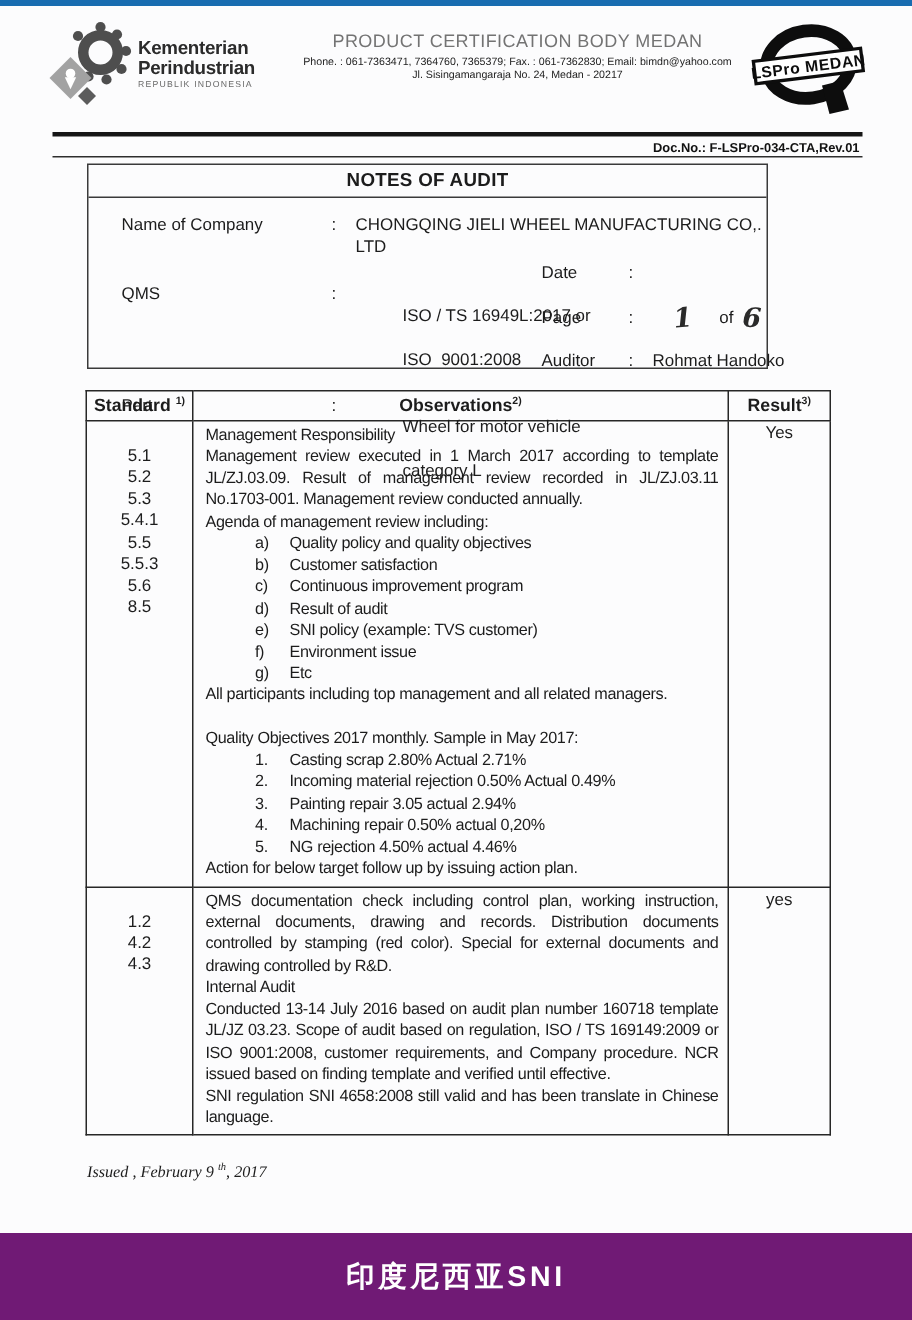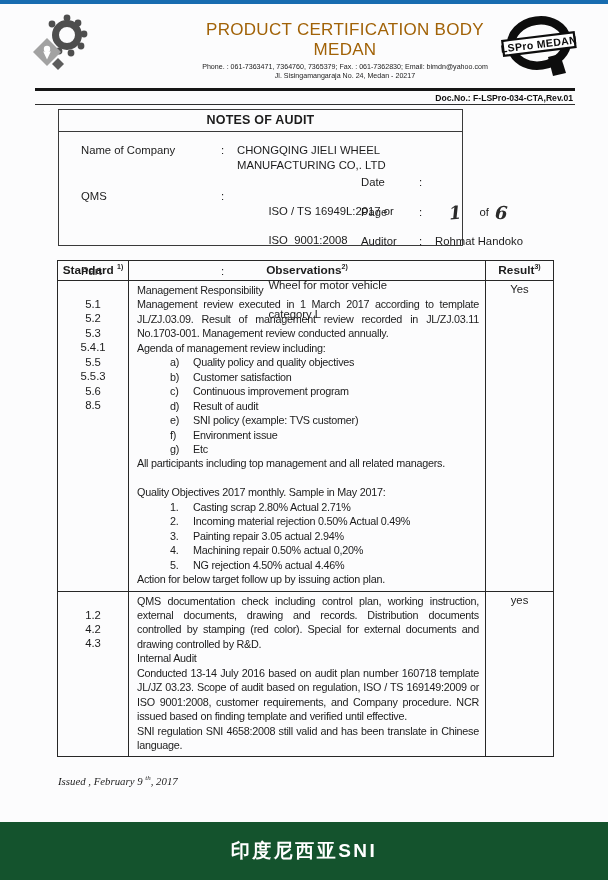--- a/index.html
+++ b/index.html
@@ -16,32 +16,32 @@
   
   .letterhead { display:flex; align-items:flex-start; padding:14px 26px 0 32px; }
   .logo-left { display:flex; align-items:center; width:162px; flex:none; }
   .ministry-text { margin-left:4px; }
   .ministry-line { font-size:12.5px; font-weight:bold; line-height:13px; letter-spacing:-0.2px; color:#2b2b2b; }
   .ministry-sub { font-size:5.8px; letter-spacing:0.8px; color:#6a6a6a; margin-top:2px; }
 
   .header-center { flex:1; text-align:center; padding-top:4px; }
   .inst-line1 { font-size:7.7px; font-weight:bold; letter-spacing:0.1px; }
   .inst-line2 { font-size:8.5px; font-weight:bold; margin-top:2px; letter-spacing:0.1px; }
-  .body-name  { font-size:17px; margin-top:2px; letter-spacing:0.3px; color:#a16207; }
+  .body-name  { font-size:12px; margin-top:2px; letter-spacing:0.3px; color:#737373; }
   .contact-line { font-size:7.1px; margin-top:3px; color:#222; }
   .address-line { font-size:7.1px; margin-top:1px; color:#222; }
 
   .logo-right { width:86px; flex:none; display:flex; justify-content:center; padding-top:1px; }
 
   .rule-thick { margin:5px 33px 0 35px; border-top:3px solid #161616; }
   .doc-no { text-align:right; margin:2px 35px 0 0; font-size:8.6px; font-weight:bold; color:#111; }
   .rule-thin { margin:1px 33px 0 35px; border-top:1.2px solid #2e2e2e; }
 
   
-  .form-box { position:relative; margin:4px 16px 0 58px; width:405px; height:137px; border:1.3px solid #3a3a3a; }
+  .form-box { position:relative; margin:4px 16px 0 58px; width:454px; height:137px; border:1.3px solid #3a3a3a; }
   .form-title { text-align:center; font-weight:bold; font-size:12.5px; padding:3px 0 4px; border-bottom:1.3px solid #3a3a3a; letter-spacing:0.2px; }
   .form-body { position:relative; padding:11px 0 0 22px; font-size:11.3px; height:113px; }
   .field-row { display:grid; grid-template-columns:140px 16px auto; line-height:14.5px; }
   .field-row.company { margin-bottom:17px; }
   .field-row.part { margin-top:2px; }
   .field-val { white-space:pre-wrap; }
   .right-fields { position:absolute; left:302px; top:43px; width:180px; }
   .rfield-row { display:grid; grid-template-columns:58px 16px auto; line-height:14.5px; align-items:center; }
   .rfield-row.page-row { margin-top:13px; }
   .rfield-row.auditor-row { margin-top:11px; }
@@ -90,20 +90,25 @@
           <circle cx="37" cy="39" r="3.4"></circle>
           <circle cx="25" cy="37" r="3.4"></circle>
           <circle cx="18" cy="10" r="3.4"></circle>
         </g>
         <circle cx="33" cy="21" r="11.5" fill="none" stroke="#4e4e4e" stroke-width="7"></circle>
         <polygon points="13,24 27,38 13,52 -1,38" fill="#a2a2a2"></polygon>
         <circle cx="13" cy="35" r="3.2" fill="#ffffff"></circle>
         <polygon points="9.2,37.5 16.8,37.5 13,45.5" fill="#ffffff"></polygon>
         <polygon points="24,44 30,50 24,56 18,50" fill="#5c5c5c"></polygon>
       </svg>
+      <div class="ministry-text">
+        <div class="ministry-line">Kementerian</div>
+        <div class="ministry-line">Perindustrian</div>
+        <div class="ministry-sub">REPUBLIK INDONESIA</div>
+      </div>
     </div>
 
     <div class="header-center">
       <div class="body-name">PRODUCT CERTIFICATION BODY MEDAN</div>
       <div class="contact-line">Phone. : 061-7363471, 7364760, 7365379; Fax. : 061-7362830; Email: bimdn@yahoo.com</div>
       <div class="address-line">Jl. Sisingamangaraja No. 24, Medan - 20217</div>
     </div>
 
     <div class="logo-right">
       <svg width="80" height="68" viewBox="0 0 80 68">
@@ -277,17 +282,17 @@
           </td>
         <td class="result-cell">yes</td>
       </tr>
     </tbody>
   </table>
 
   <div class="issued">
     <span>Issued , February 9 </span><sup>th</sup><span>, 2017</span>
   </div>
 
-  <div class="banner" style="background:#14532d;">
+  <div class="banner" style="background:#701a75;">
     <span class="banner-text">印度尼西亚SNI</span>
   </div>
 
 </div>
 
 </body></html>

